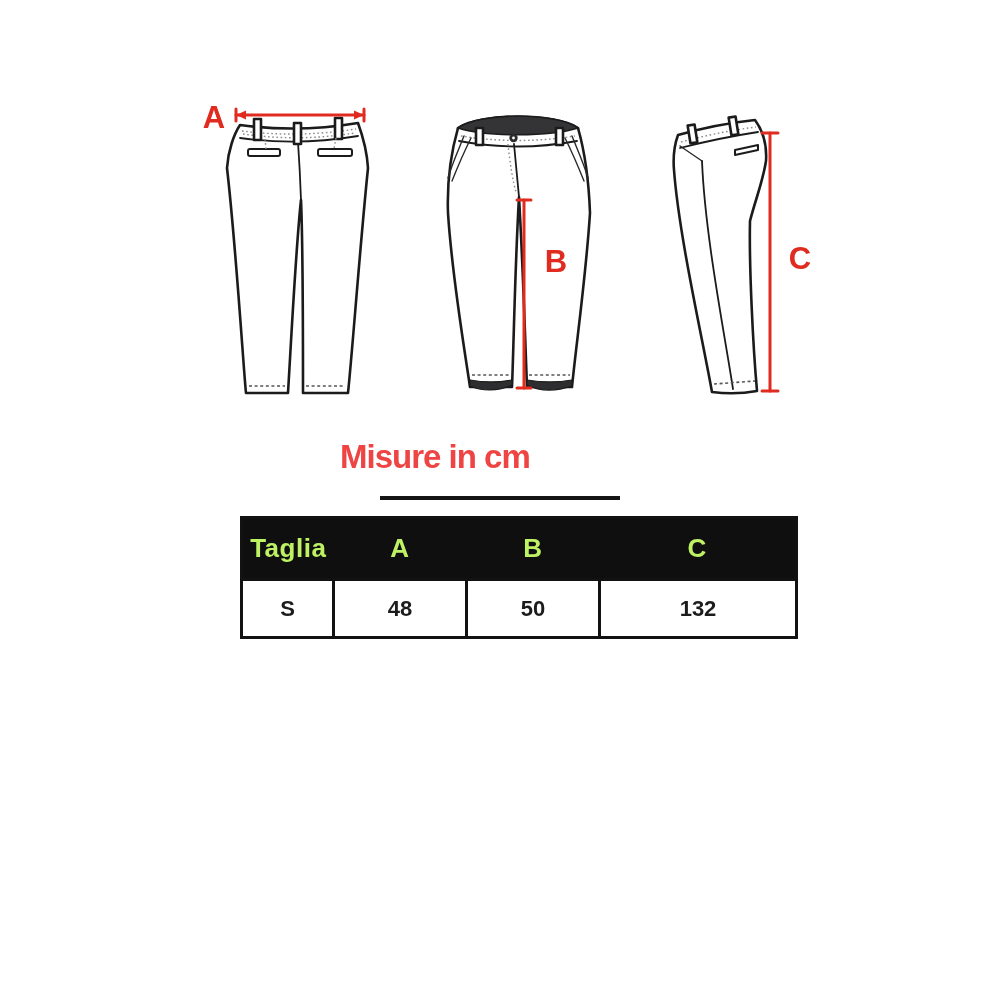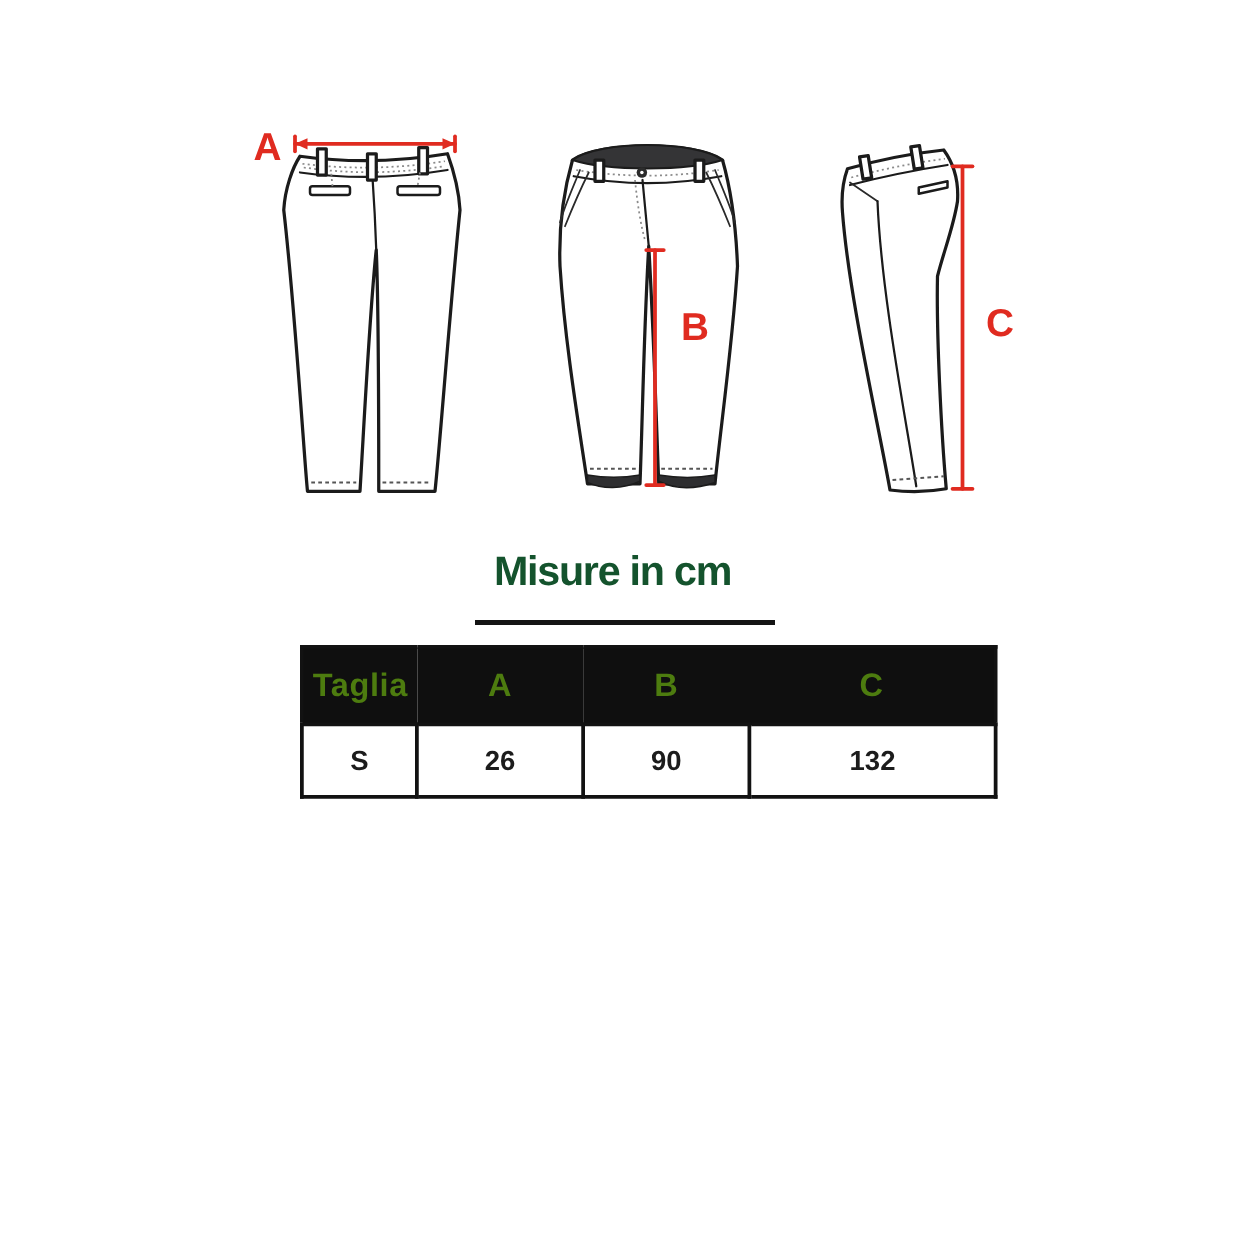--- a/index.html
+++ b/index.html
@@ -18,37 +18,37 @@
   .seam-thin { fill:none; stroke:#2a2a2a; stroke-width:1.4; stroke-linecap:round; }
   .dotted  { fill:none; stroke:#8a8a8a; stroke-width:1.4; stroke-dasharray:1.6 2.6; }
   .dashed  { fill:none; stroke:#555555; stroke-width:1.6; stroke-dasharray:3 2.6; }
   .darkfill { fill:#343436; stroke:#1b1b1b; stroke-width:1.6; }
   .hemfill  { fill:#2e2e30; stroke:#1b1b1b; stroke-width:1.2; }
   .measure { stroke:#e02b20; stroke-width:3; fill:none; stroke-linecap:round; }
   .measure-fill { fill:#e02b20; }
   .measure-label { fill:#e02b20; font-weight:800; font-size:31px; }
 
   .title {
-    position:absolute; left:340px; top:438px; width:300px; text-align:center;
-    font-size:33px; font-weight:800; letter-spacing:-1px; color:#14532d;
+    position:absolute; left:340px; top:438px; width:300px; 
+    font-size:33px; font-weight:800; letter-spacing:-1px; color:#ef4444;
   }
   .title-underline {
     position:absolute; left:380px; top:496px; width:240px; height:4px; background:#141414;
   }
 
   .size-table {
     position:absolute; left:240px; top:516px; width:558px;
     border-collapse:collapse; table-layout:fixed;
     border:3px solid #121212; text-align:center;
   }
   .size-table col.c-taglia { width:92px; }
   .size-table col.c-a { width:133px; }
   .size-table col.c-b { width:133px; }
   .size-table thead th {
-    background:#0f0f0f; color:#4d7c0f; height:62px;
+    background:#0f0f0f; color:#bef264; height:62px;
     font-size:26px; font-weight:800; letter-spacing:0.5px;
   }
   .size-table tbody td {
     background:#ffffff; color:#1c1c1c; height:58px;
     font-size:22px; font-weight:700; border:3px solid #121212;
   }
 </style>
 </head>
 <body>
 
@@ -188,20 +188,20 @@
       <tr>
         <th>Taglia</th>
         <th>A</th>
         <th>B</th>
         <th>C</th>
       </tr>
     </thead>
     <tbody>
       <tr>
         <td>S</td>
-        <td>26</td>
-        <td>90</td>
+        <td>48</td>
+        <td>50</td>
         <td>132</td>
       </tr>
     </tbody>
   </table>
 
 </div>
 
 </body></html>

